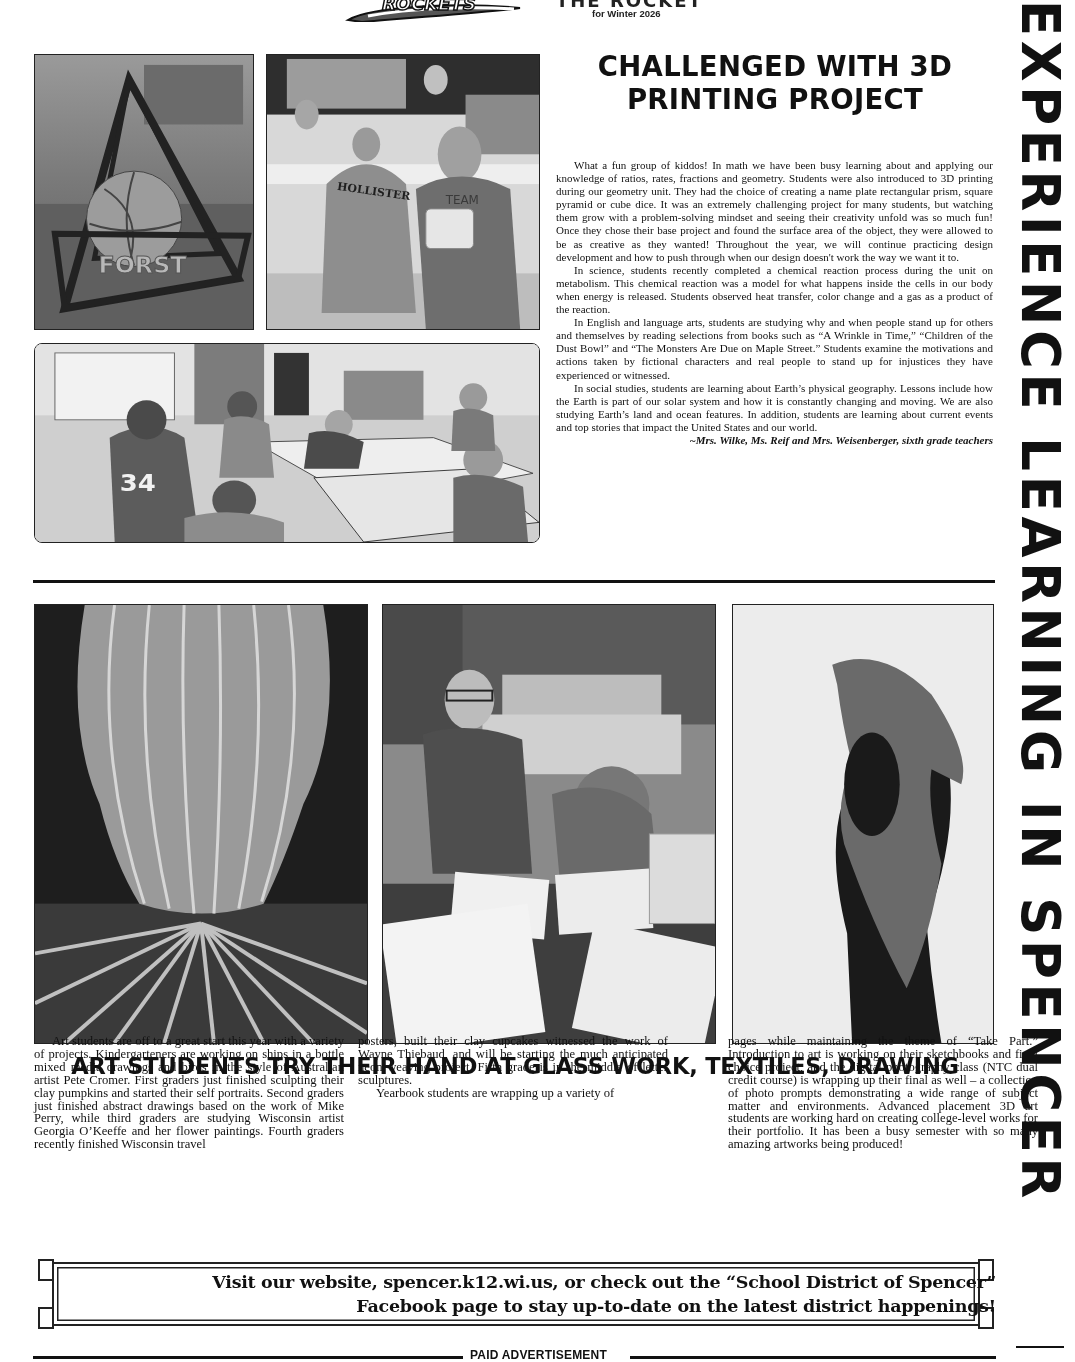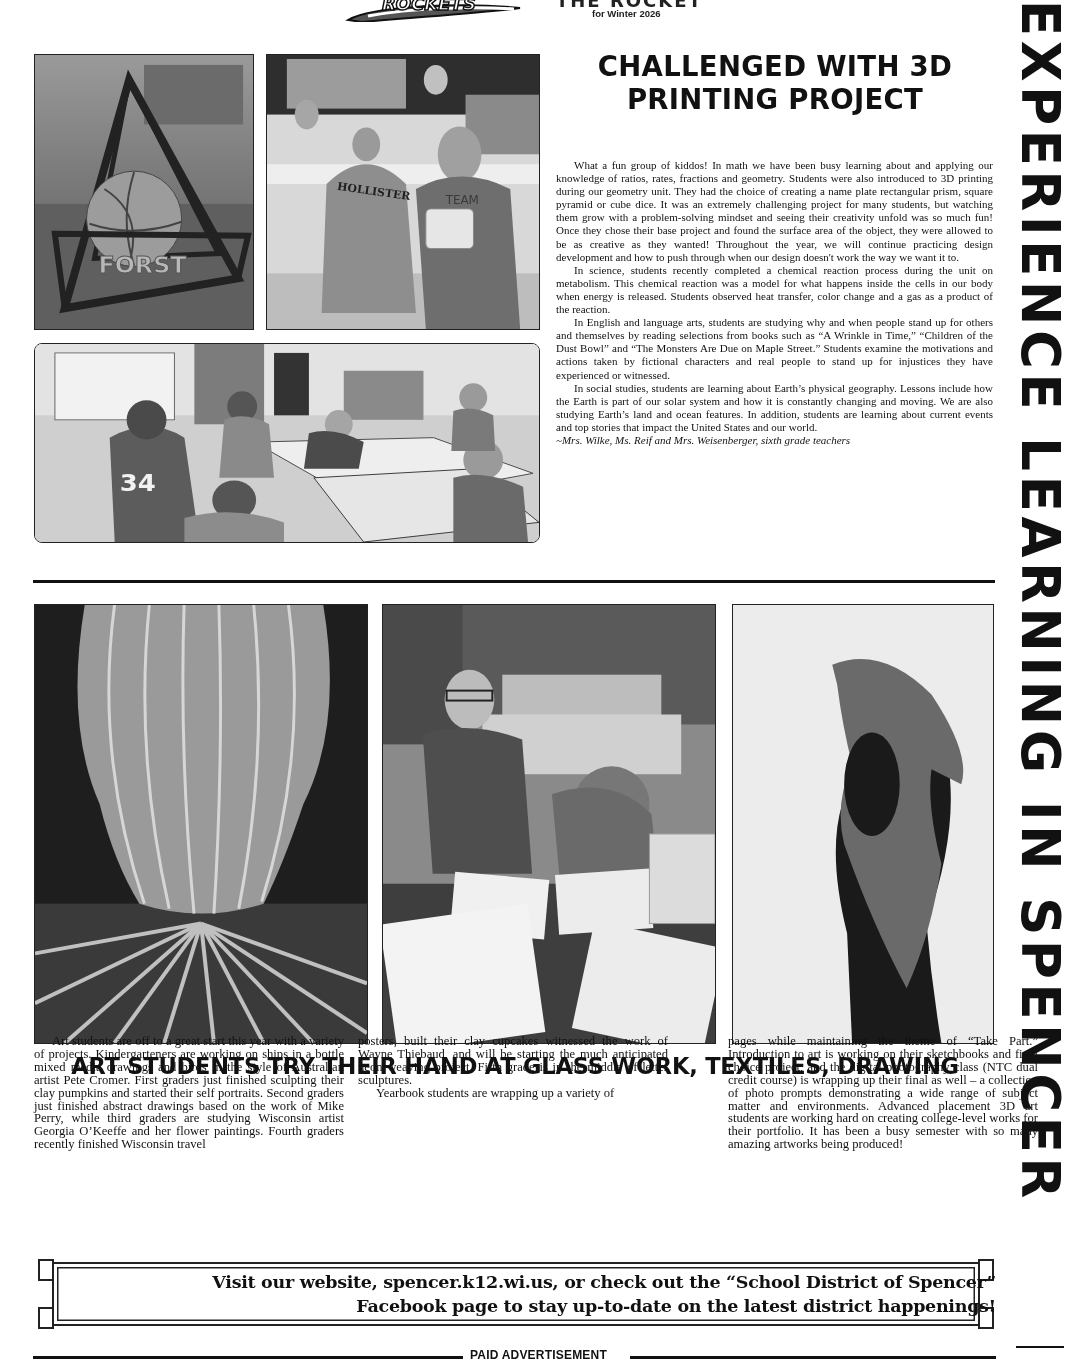--- a/index.html
+++ b/index.html
@@ -11,21 +11,21 @@
   .paper-name { left:556px; top:-10px; font-family:"DejaVu Sans", sans-serif; font-weight:bold; font-size:18px; letter-spacing:2px; color:#222; }
   .issue { left:592px; top:8px; font-family:"Liberation Sans", sans-serif; font-weight:bold; font-size:9.5px; color:#222; }
   
   .photo { position:absolute; border:1.5px solid #222; box-sizing:border-box; overflow:hidden; }
   .photo svg { width:100%; height:100%; display:block; }
   
   .h1 { left:560px; top:50px; width:430px; text-align:center; font-family:"DejaVu Sans", sans-serif; font-weight:900; font-size:27.5px; line-height:33px; letter-spacing:0.3px; }
   .h1 span { display:block; font-weight:bold; }
   .story1 { left:556px; top:159px; width:437px; font-family:"Liberation Serif", serif; font-size:11px; line-height:13.1px; text-align:justify; }
   .story1 p { margin:0; text-indent:18px; }
-  .story1 .byline { font-style:italic; text-align:left; text-indent:0; }
+  .story1 .byline { font-style:italic; text-align:right; text-indent:0;font-weight:bold; }
   .rule { position:absolute; background:#111; }
   .h2 { left:34px; top:1053px; width:962px; text-align:center; font-family:"DejaVu Sans", sans-serif; font-weight:bold; font-size:22.5px; letter-spacing:-0.2px; white-space:nowrap; }
   .col { position:absolute; top:1035px; width:310px; font-family:"Liberation Serif", serif; font-size:12.6px; line-height:12.9px; text-align:justify; }
   .col p { margin:0; text-indent:18px; }
   .col p.cont { text-indent:0; }
   
   .banner { left:36px; top:1259px; width:960px; height:70px; }
   .banner-inner { position:absolute; left:16px; top:3px; right:16px; bottom:3px; border:2px solid #222; box-shadow:inset 0 0 0 3px #fff, inset 0 0 0 4.5px #222; }
   .banner-text { position:absolute; left:0; right:0; top:11px; text-align:right; font-family:"DejaVu Serif", serif; font-weight:bold; font-size:17.5px; line-height:24px; letter-spacing:-0.3px; }
   .corner { position:absolute; width:16px; height:22px; border:2px solid #222; box-sizing:border-box; background:#fff; }

